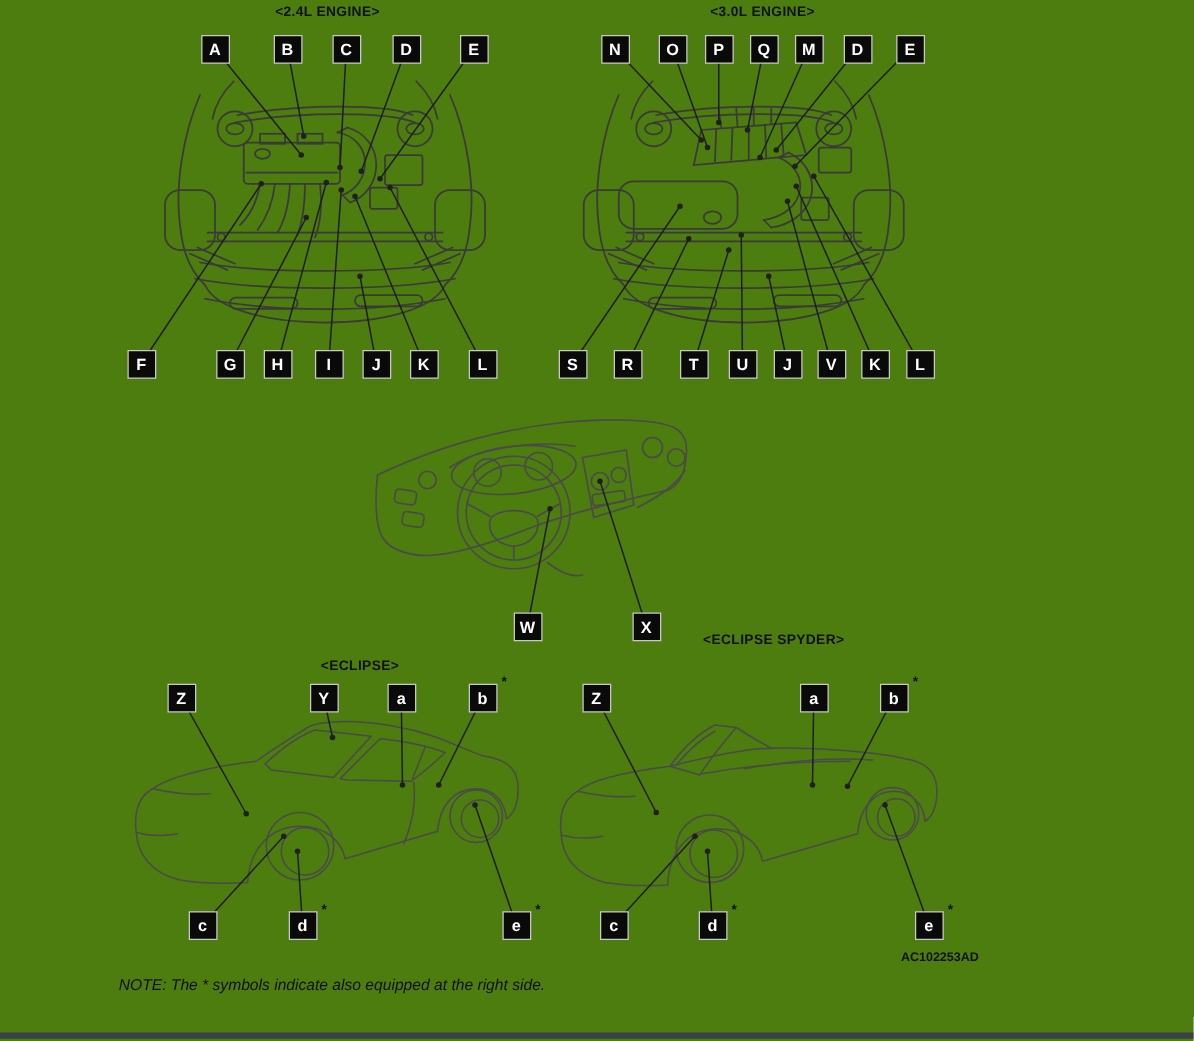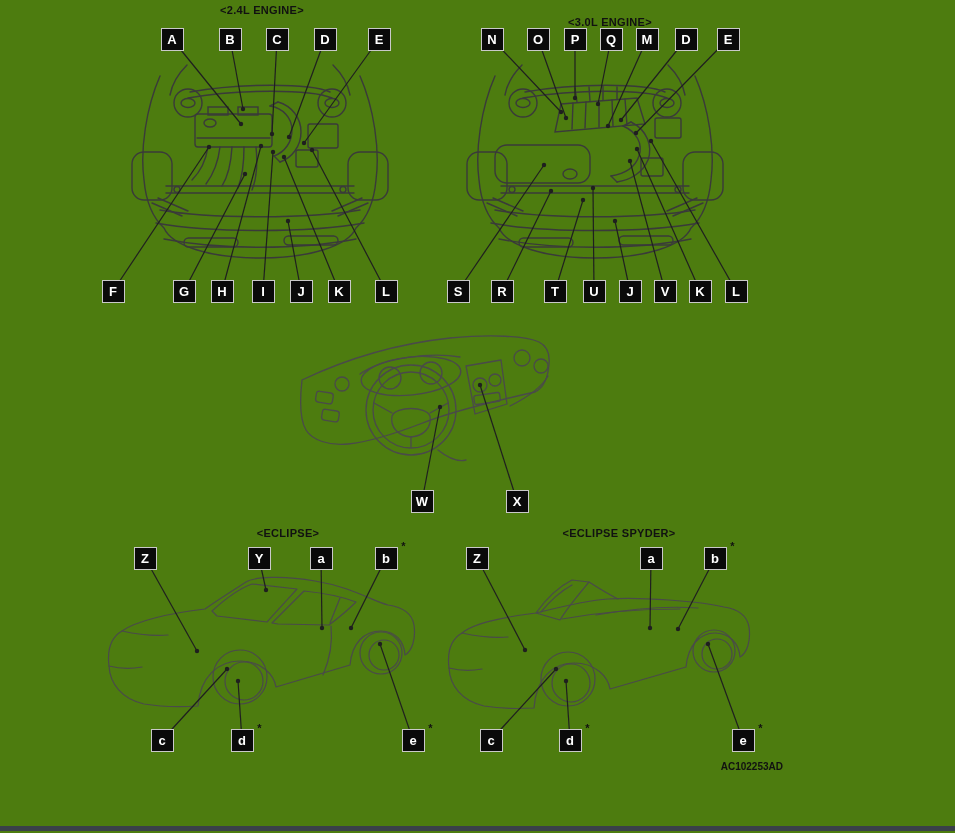--- a/index.html
+++ b/index.html
@@ -238,26 +238,27 @@
         <line x1="491" y1="740" x2="556" y2="669" stroke="#1f1f1f" stroke-width="1.2"></line>
         <circle cx="556" cy="669" r="2.2" fill="#1f1f1f"></circle>
         <line x1="570" y1="740" x2="566" y2="681" stroke="#1f1f1f" stroke-width="1.2"></line>
         <circle cx="566" cy="681" r="2.2" fill="#1f1f1f"></circle>
         <line x1="743" y1="740" x2="708" y2="644" stroke="#1f1f1f" stroke-width="1.2"></line>
         <circle cx="708" cy="644" r="2.2" fill="#1f1f1f"></circle>
       </g>
   </svg>
 
   <div class="diagram-title" style="left:262px;top:4px">&lt;2.4L ENGINE&gt;</div>
-  <div class="diagram-title" style="left:610px;top:16px">&lt;3.0L ENGINE&gt;</div>
+  <div class="diagram-title" style="left:610px;top:4px">&lt;3.0L ENGINE&gt;</div>
   <div class="diagram-title" style="left:288px;top:527px">&lt;ECLIPSE&gt;</div>
-  <div class="diagram-title" style="left:619px;top:527px">&lt;ECLIPSE SPYDER&gt;</div>
+  <div class="diagram-title" style="left:619px;top:506px">&lt;ECLIPSE SPYDER&gt;</div>
 
   <div id="figure-code" style="left:783px;top:761px">AC102253AD</div>
 
+  <div id="note-text">NOTE: The * symbols indicate also equipped at the right side.</div>
 
   <div id="bottom-rule"></div>
 
   <div id="labels">
       <div class="callout" style="left: 161.5px; top: 28.5px; background: rgb(10, 10, 10); color: rgb(255, 255, 255);">A</div>
       <div class="callout" style="left: 219.5px; top: 28.5px; background: rgb(10, 10, 10); color: rgb(255, 255, 255);">B</div>
       <div class="callout" style="left: 266.5px; top: 28.5px; background: rgb(10, 10, 10); color: rgb(255, 255, 255);">C</div>
       <div class="callout" style="left: 314.5px; top: 28.5px; background: rgb(10, 10, 10); color: rgb(255, 255, 255);">D</div>
       <div class="callout" style="left: 368.5px; top: 28.5px; background: rgb(10, 10, 10); color: rgb(255, 255, 255);">E</div>
       <div class="callout" style="left: 102.5px; top: 280.5px; background: rgb(10, 10, 10); color: rgb(255, 255, 255);">F</div>

